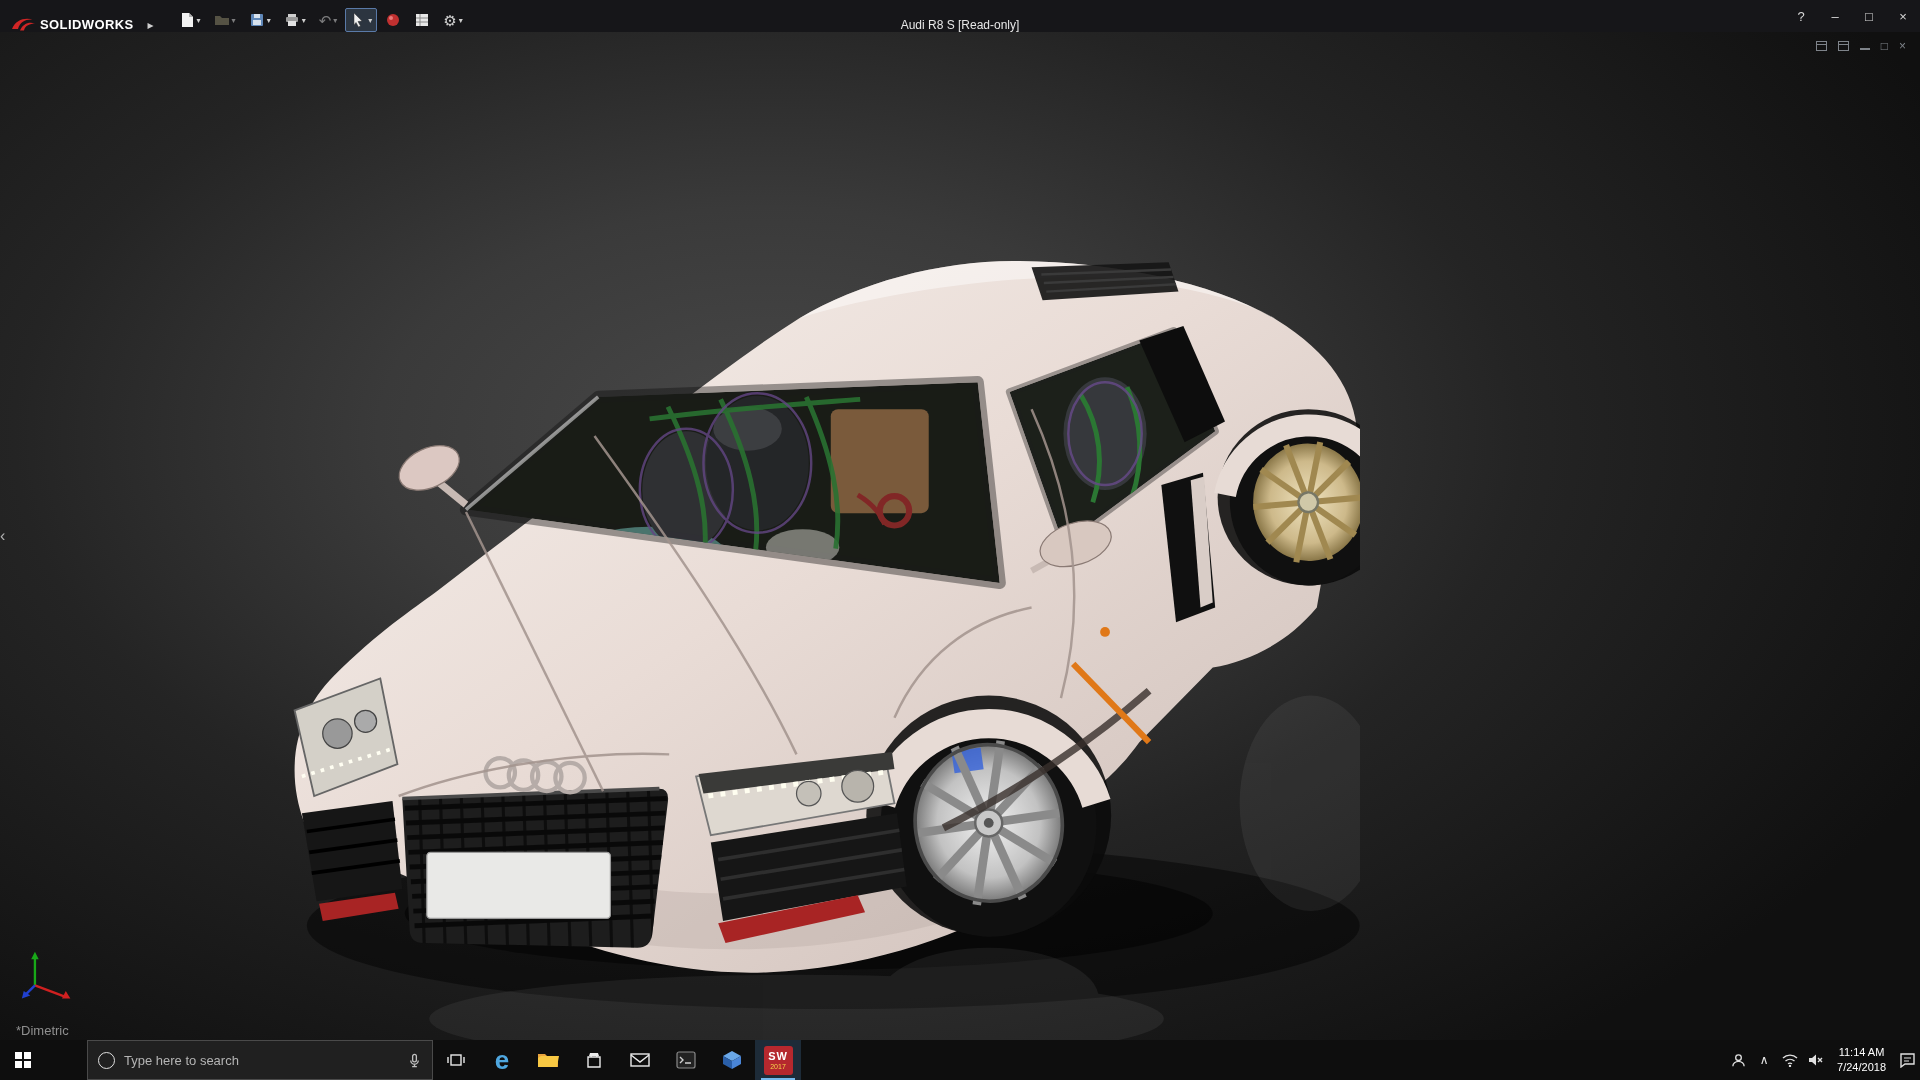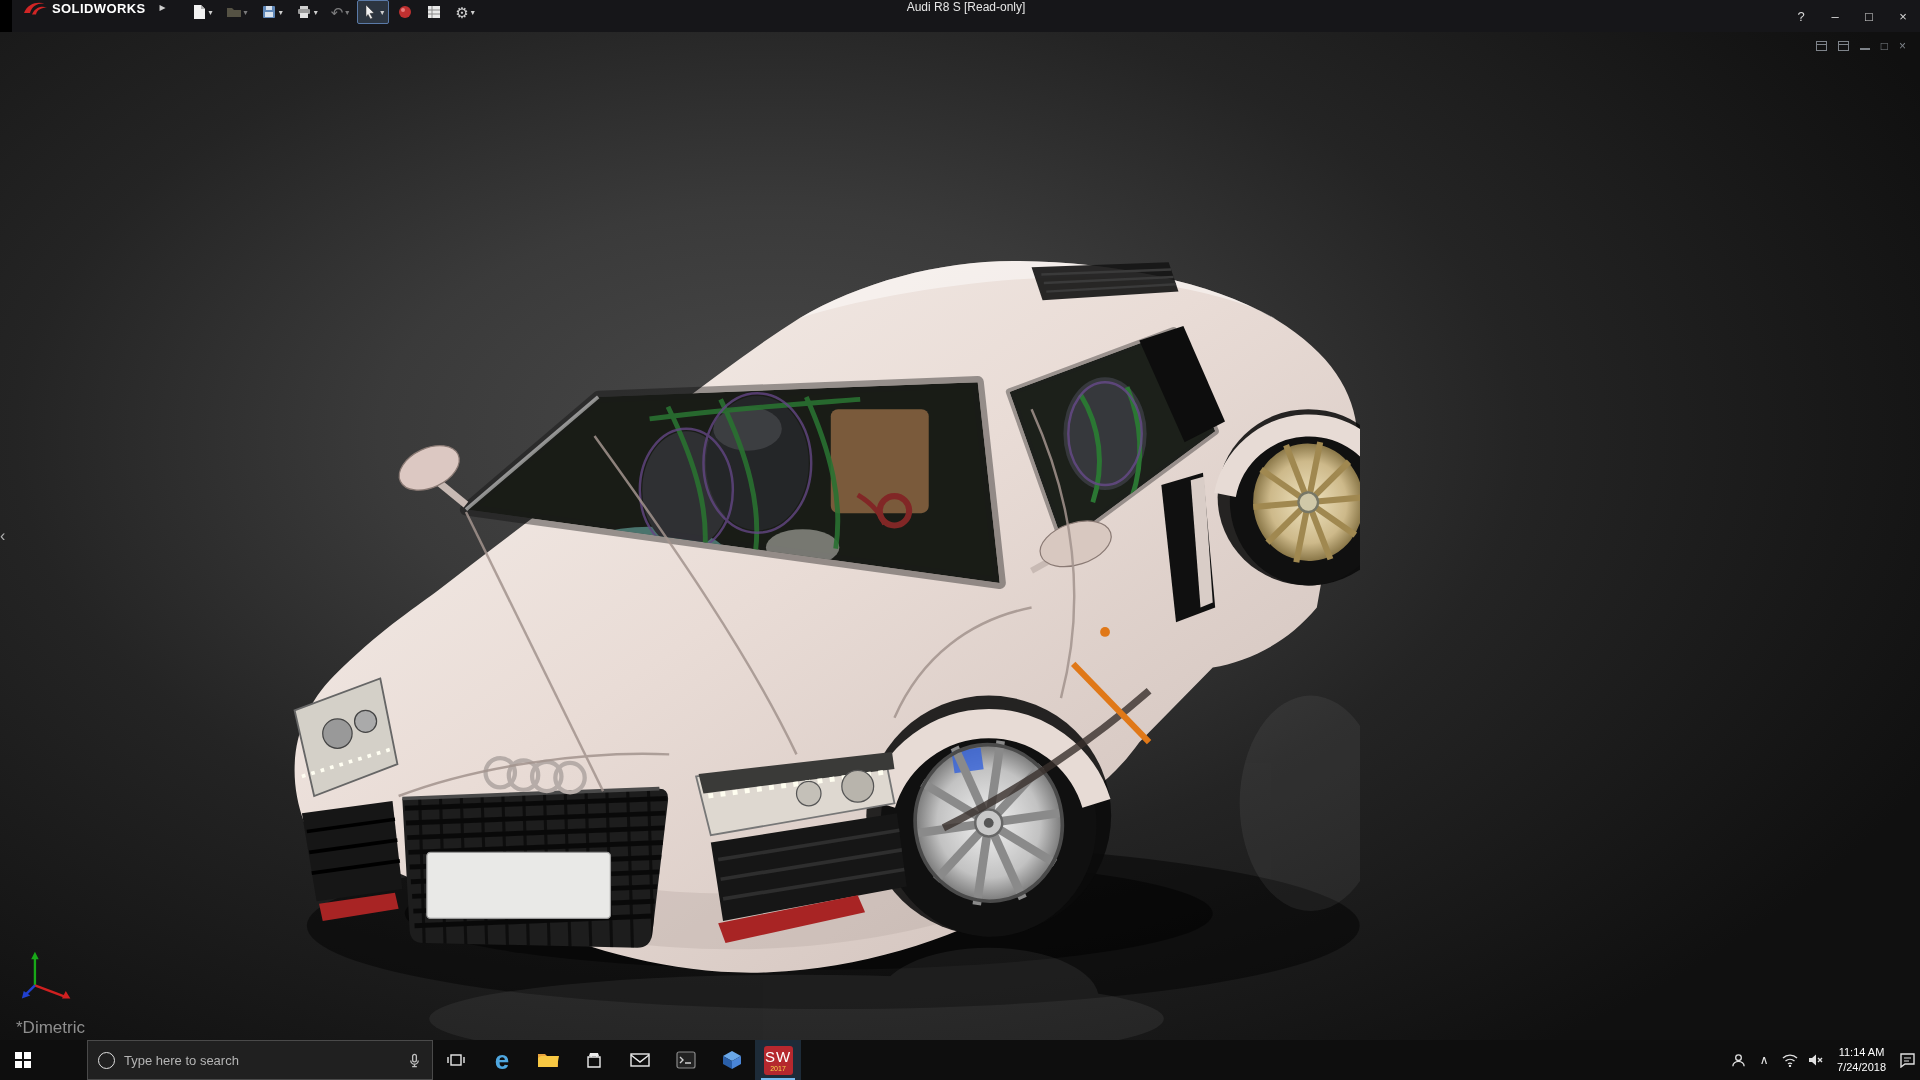--- a/index.html
+++ b/index.html
@@ -1,22 +1,22 @@
 <!DOCTYPE html>
 <html><head>
 <meta charset="utf-8">
 <style>
   * { box-sizing: border-box; margin: 0; padding: 0; }
   html, body { width: 1920px; height: 1080px; overflow: hidden; background: #000;
     font-family: "Liberation Sans", sans-serif; }
   button { background: none; border: none; color: inherit; font: inherit; cursor: default; }
 
   
-  .titlebar { position: absolute; top: 0; left: 12px; right: 0; height: 32px;
-    background: #161619; display: flex; align-items: flex-start; color: #e8e8e8; z-index: 30; }
+  .titlebar { position: absolute; top: 0; left: 0; right: 0; height: 32px;
+    background: #161619; display: flex; align-items: flex-end; color: #e8e8e8; z-index: 30; }
   .brand { display: flex; align-items: center; gap: 4px; padding: 0 6px 0 10px; }
   .brand-text { font-size: 13px; font-weight: bold; letter-spacing: .4px; color: #fff; }
   .expander { color: #cfcfcf; font-size: 12px; padding: 0 8px; }
   .qtoolbar { display: flex; align-items: center; gap: 3px; margin-left: 12px; }
   .tbtn { height: 24px; padding: 0 4px; display: flex; align-items: center; gap: 2px; border-radius: 2px; border: 1px solid transparent; }
   .tbtn.disabled { opacity: .55; }
   .tbtn.active { border-color: #5a7aa8; background: #2c3540; }
   .dd { font-size: 8px; color: #cfcfcf; }
   .glyph { font-size: 15px; line-height: 1; color: #cfcfcf; }
   .wintitle { position: absolute; left: 50%; transform: translateX(-50%); font-size: 12px; color: #e6e6e6; white-space: nowrap; }
@@ -26,38 +26,38 @@
   
   .viewport { position: absolute; top: 32px; left: 0; right: 0; bottom: 40px; overflow: hidden;
     background: radial-gradient(ellipse 1300px 760px at 40% 40%, #484848 0%, #3a3a3a 30%, #242424 58%, #101010 100%); }
   .doc-controls { position: absolute; top: 7px; right: 14px; display: flex; align-items: center; gap: 11px;
     color: #9aa0a8; opacity: .8; z-index: 5; font-size: 12px; }
   .dc-sq { width: 11px; height: 10px; border: 1px solid #9aa0a8; position: relative; display: inline-block; }
   .dc-sq::after { content: ""; position: absolute; left: 0; top: 2px; width: 100%; border-top: 1px solid #9aa0a8; }
   .dc-min { width: 10px; border-bottom: 2px solid #9aa0a8; display: inline-block; height: 8px; }
   .car { position: absolute; left: 282px; top: 218px; width: 1078px; height: 808px; }
   .triad { position: absolute; left: 20px; bottom: 36px; width: 56px; height: 56px; }
-  .view-label { position: absolute; left: 16px; bottom: 2px; color: #8f8f8f; font-size: 17px; }
+  .view-label { position: absolute; left: 16px; bottom: 2px; color: #8f8f8f; font-size: 13px; }
   .panel-arrow { position: absolute; left: 0; top: 50%; transform: translateY(-50%); color: #b0b0b0; font-size: 16px; line-height: 1; }
 
   
   .taskbar { position: absolute; left: 0; right: 0; bottom: 0; height: 40px; background: #0e0e0e;
     display: flex; align-items: stretch; z-index: 40; color: #e8e8e8; }
   .tb { width: 46px; display: flex; align-items: center; justify-content: center; }
   .winlogo { display: grid; grid-template-columns: 7px 7px; grid-template-rows: 7px 7px; gap: 1.5px; }
   .winlogo span { background: #fff; }
   .searchbox { width: 346px; display: flex; align-items: center; gap: 9px; padding: 0 10px;
     background: #202020; border: 1px solid #4a4a4a; margin-left: 41px; }
   .cortana { width: 17px; height: 17px; border: 1.6px solid #e0e0e0; border-radius: 50%; flex: none; }
   .searchbox input { flex: 1; background: transparent; border: none; outline: none; color: #dcdcdc; font-size: 13px; }
   .searchbox input::placeholder { color: #b4b4b4; }
   .edge-e { font-size: 26px; font-weight: bold; color: #4fa7e0; line-height: 1; }
   .swbox { width: 29px; height: 29px; background: #b5282e; border-radius: 3px; display: flex; flex-direction: column;
     align-items: center; justify-content: center; line-height: 1; }
-  .swbox .l1 { color: #fff; font-weight: normal; font-size: 15px; letter-spacing: 1px; }
+  .swbox .l1 { color: #fff; font-weight: bold; font-size: 11px; letter-spacing: 1px; }
   .swbox .yr { color: #f6d64a; font-size: 7px; margin-top: 1px; }
   .tb.running { position: relative; background: #1d2b38; }
   .tb.running::after { content: ""; position: absolute; left: 6px; right: 6px; bottom: 0; height: 2px; background: #76b9ed; }
   .tray { margin-left: auto; display: flex; align-items: center; }
   .tray-ic { width: 26px; display: flex; align-items: center; justify-content: center; height: 100%; color: #e6e6e6; font-size: 12px; }
   .clock { padding: 0 8px; text-align: center; font-size: 11px; line-height: 1.35; color: #fff; }
 </style>
 </head>
 <body>
 

